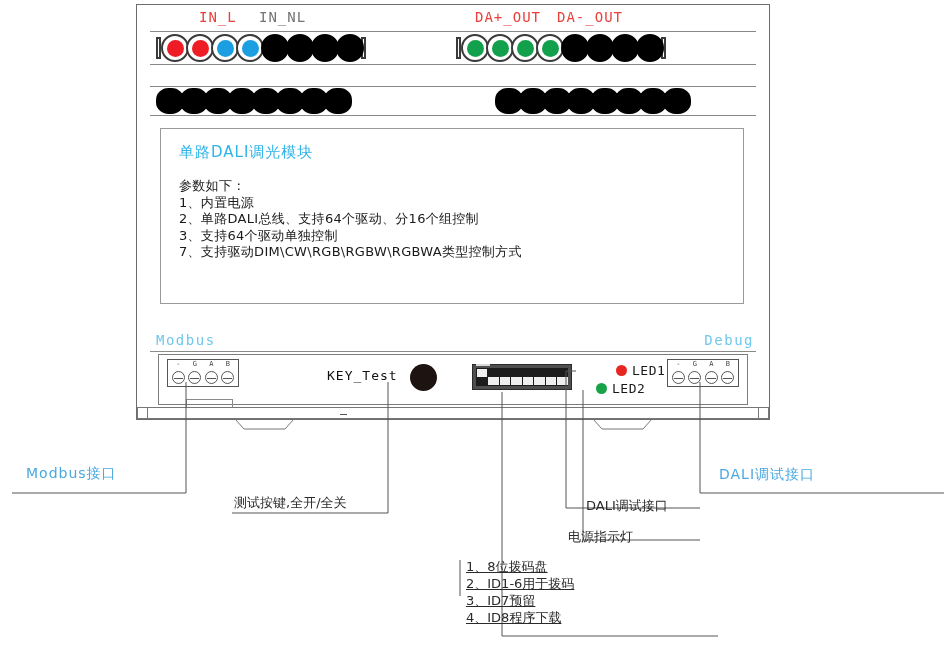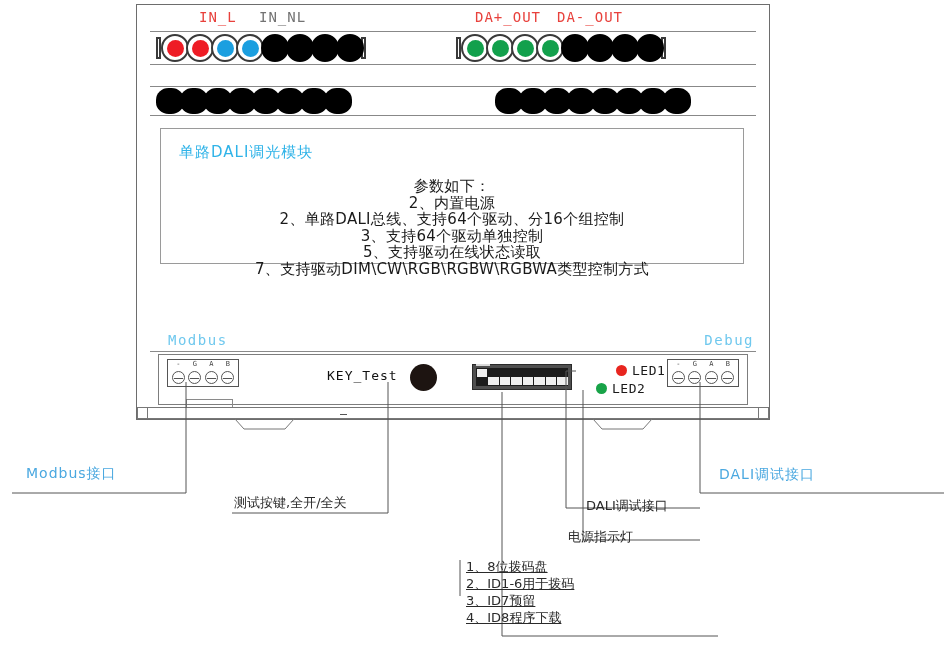--- a/index.html
+++ b/index.html
@@ -119,60 +119,59 @@
     background: #000;
     margin-right: -4px;
   }
 
   
   #spec-panel {
     position: absolute;
     left: 24px;
     top: 124px;
     width: 584px;
-    height: 136px;
+    height: 176px;
     border: 1px solid #9a9a9a;
     box-sizing: border-box;
     background: #fff;
     padding: 14px 18px 0 18px;
   }
   #spec-title {
     color: #2fb3e8;
     font-family: "DejaVu Sans", sans-serif;
     font-size: 15px;
     letter-spacing: 1px;
     margin-bottom: 16px;
   }
   .spec-line {
     font-family: "DejaVu Sans", sans-serif;
-    font-size: 15px;
+    font-size: 13px;
     line-height: 16.5px;
     color: #1a1a1a;
     white-space: nowrap;
     letter-spacing: 0.3px;
-    text-align: center;
   }
 
   
   #port-hdr {
     position: absolute;
     left: 14px;
     top: 328px;
     width: 606px;
     height: 20px;
   }
   .port-hdr-text {
     position: absolute;
     top: 0;
     color: #6fc8ee;
     font-family: "DejaVu Sans Mono", monospace;
     font-size: 14px;
     letter-spacing: 1.5px;
   }
-  #hdr-modbus { left: 18px; }
+  #hdr-modbus { left: 6px; }
   #hdr-debug  { right: 2px; }
   #hdr-rule {
     position: absolute;
     left: 0; right: 0; bottom: 0;
     border-bottom: 1px solid #8a8a8a;
   }
 
   
   #face-plate {
     position: absolute;
@@ -475,24 +474,23 @@
       <span class="blk"></span>
       <span class="blk"></span>
       <span class="blk"></span>
       <span class="blk"></span>
     </div>
   </div>
 
   <div id="spec-panel">
     <div id="spec-title">单路DALI调光模块</div>
     <div class="spec-line">参数如下：</div>
-    <div class="spec-line">2、内置电源</div>
+    <div class="spec-line">1、内置电源</div>
     <div class="spec-line">2、单路DALI总线、支持64个驱动、分16个组控制</div>
     <div class="spec-line">3、支持64个驱动单独控制</div>
-    <div class="spec-line">5、支持驱动在线状态读取</div>
     <div class="spec-line">7、支持驱动DIM\CW\RGB\RGBW\RGBWA类型控制方式</div>
   </div>
 
   <div id="port-hdr">
     <span class="port-hdr-text" id="hdr-modbus">Modbus</span>
     <span class="port-hdr-text" id="hdr-debug">Debug</span>
     <div id="hdr-rule"></div>
   </div>
 
   <div id="face-plate">

